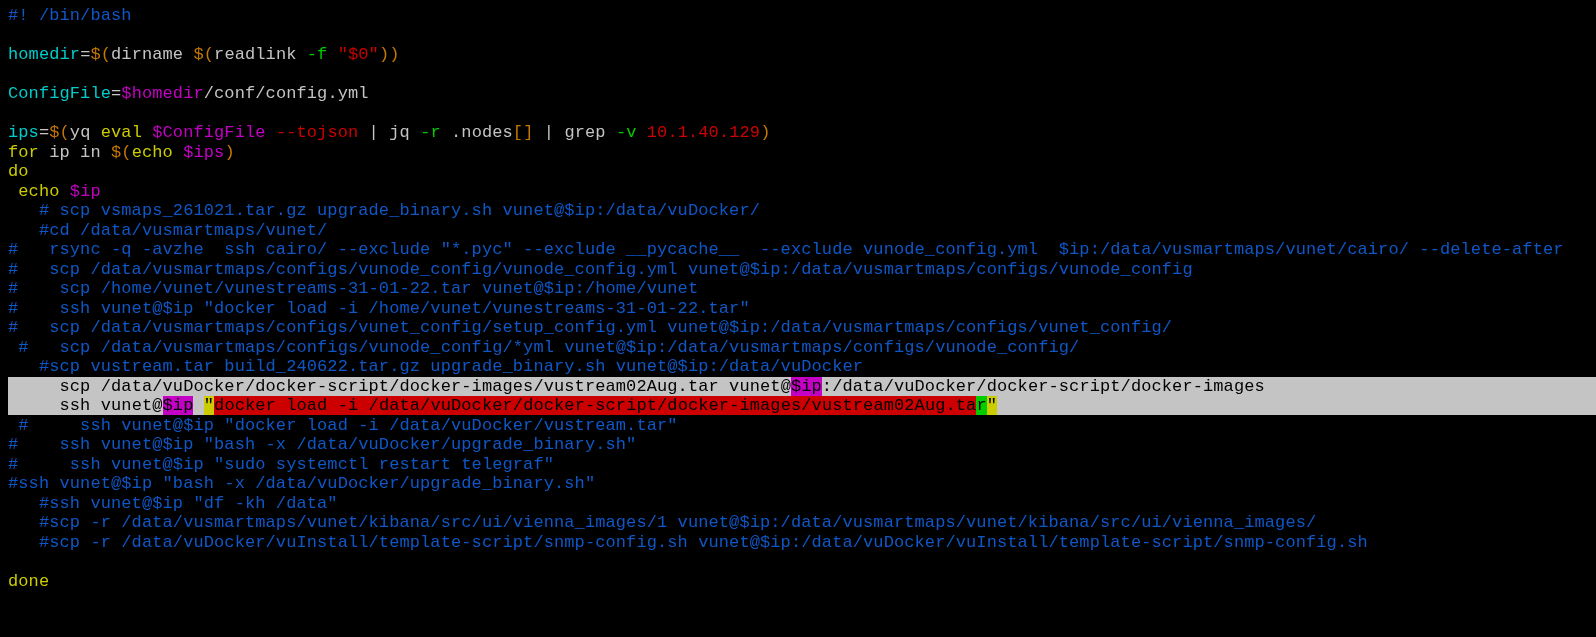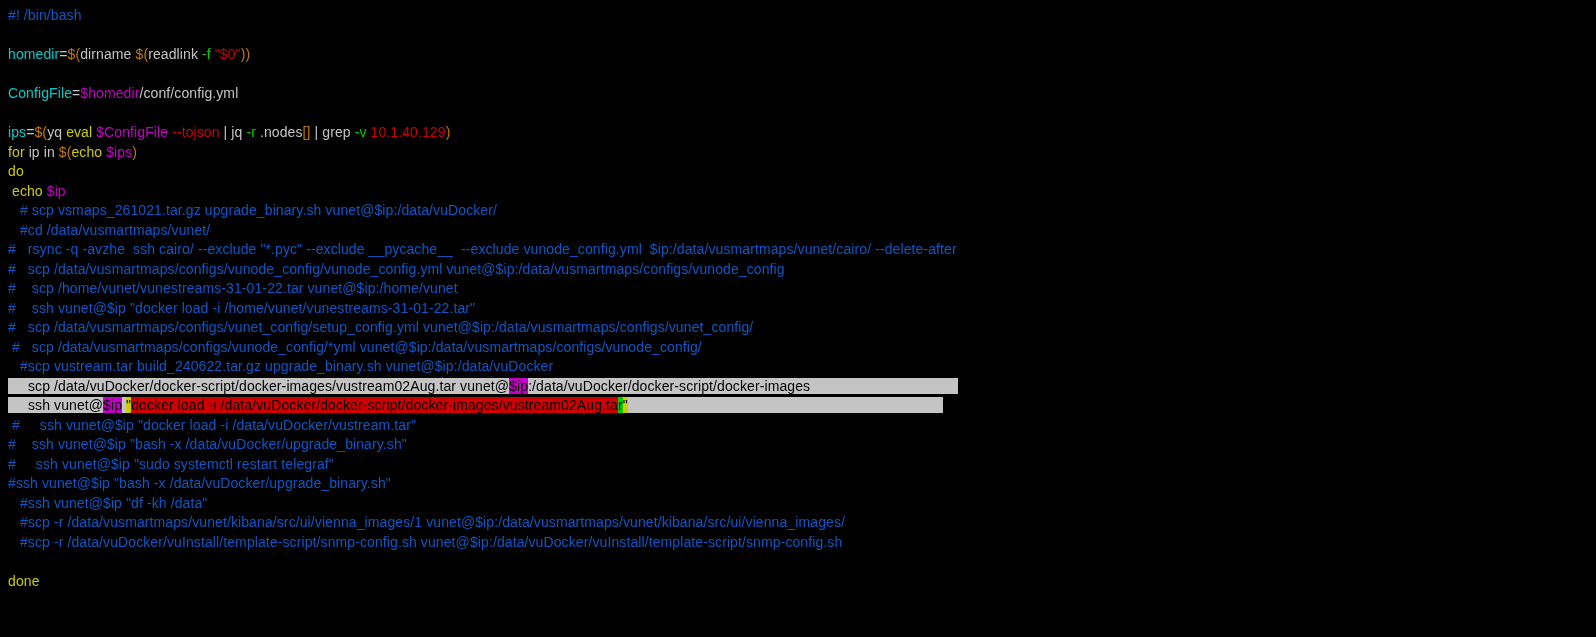--- a/index.html
+++ b/index.html
@@ -1,18 +1,18 @@
 <!DOCTYPE html>
 <html><head>
 <meta charset="utf-8">
 <style>
   html,body{margin:0;padding:0;background:#000;width:1596px;height:637px;overflow:hidden}
   #code{
-    font-family:Liberation Sans, sans-serif;
-    font-size:14px;
+    font-family:Liberation Mono, monospace;
+    font-size:17px;
     line-height:19.5px;
     white-space:pre;
     padding:6px 8px;
     letter-spacing:0.1px;
   }
   .c-comment{color:#0f57c7}      
   .c-default{color:#c4c4c4}      
   .c-cyan{color:#00cccc}         
   .c-yellow{color:#cccc00}       
   .c-orange{color:#c47800}       

